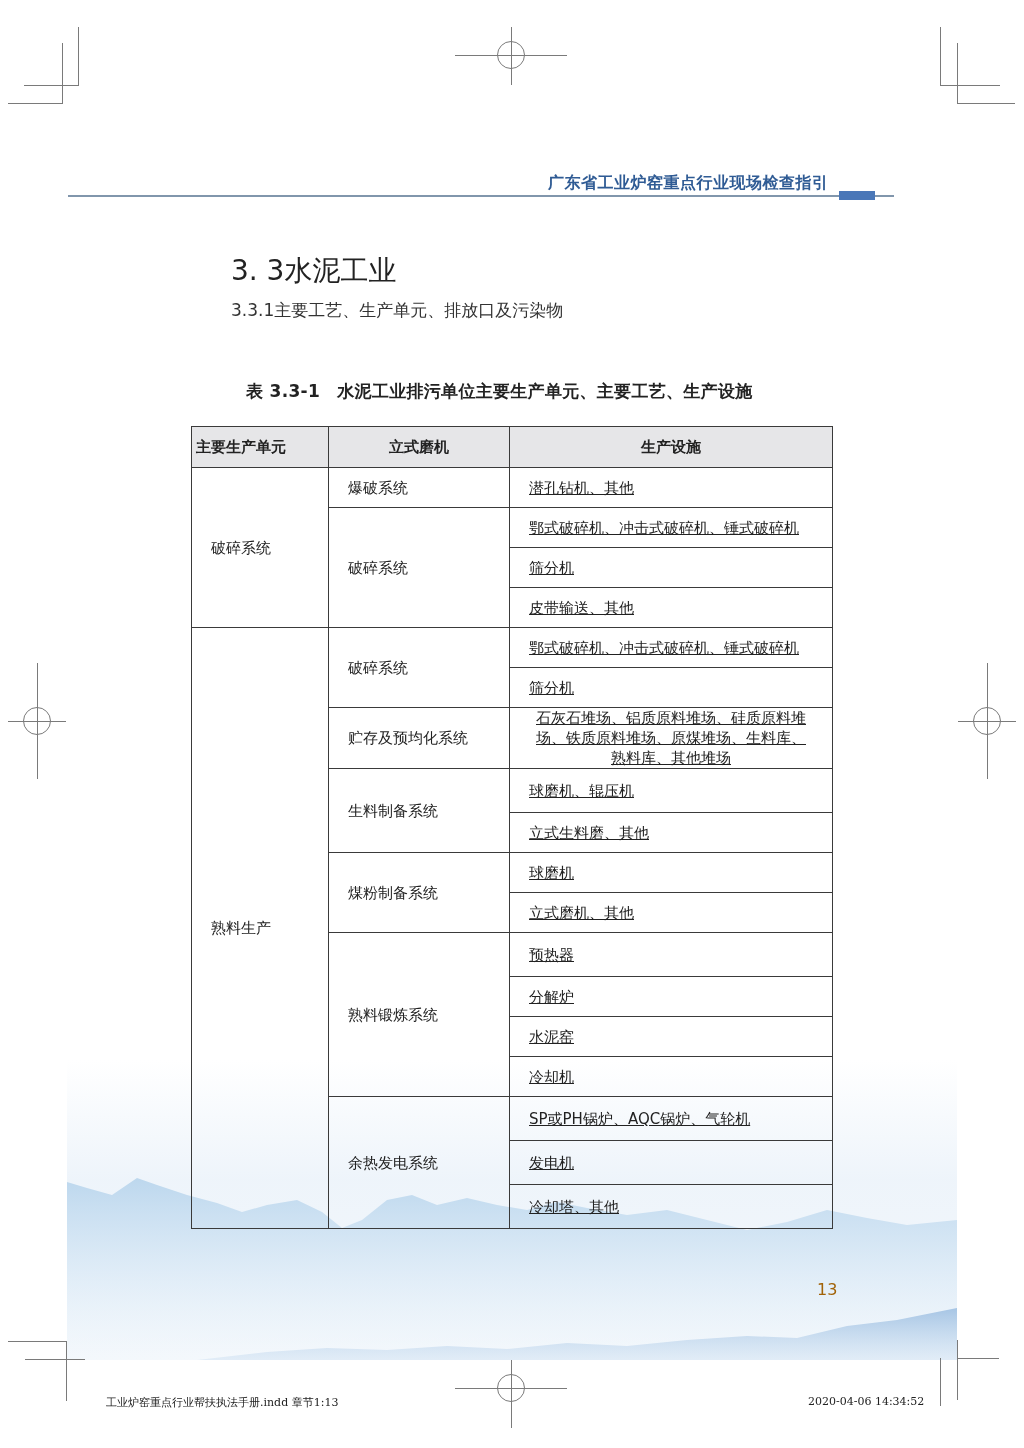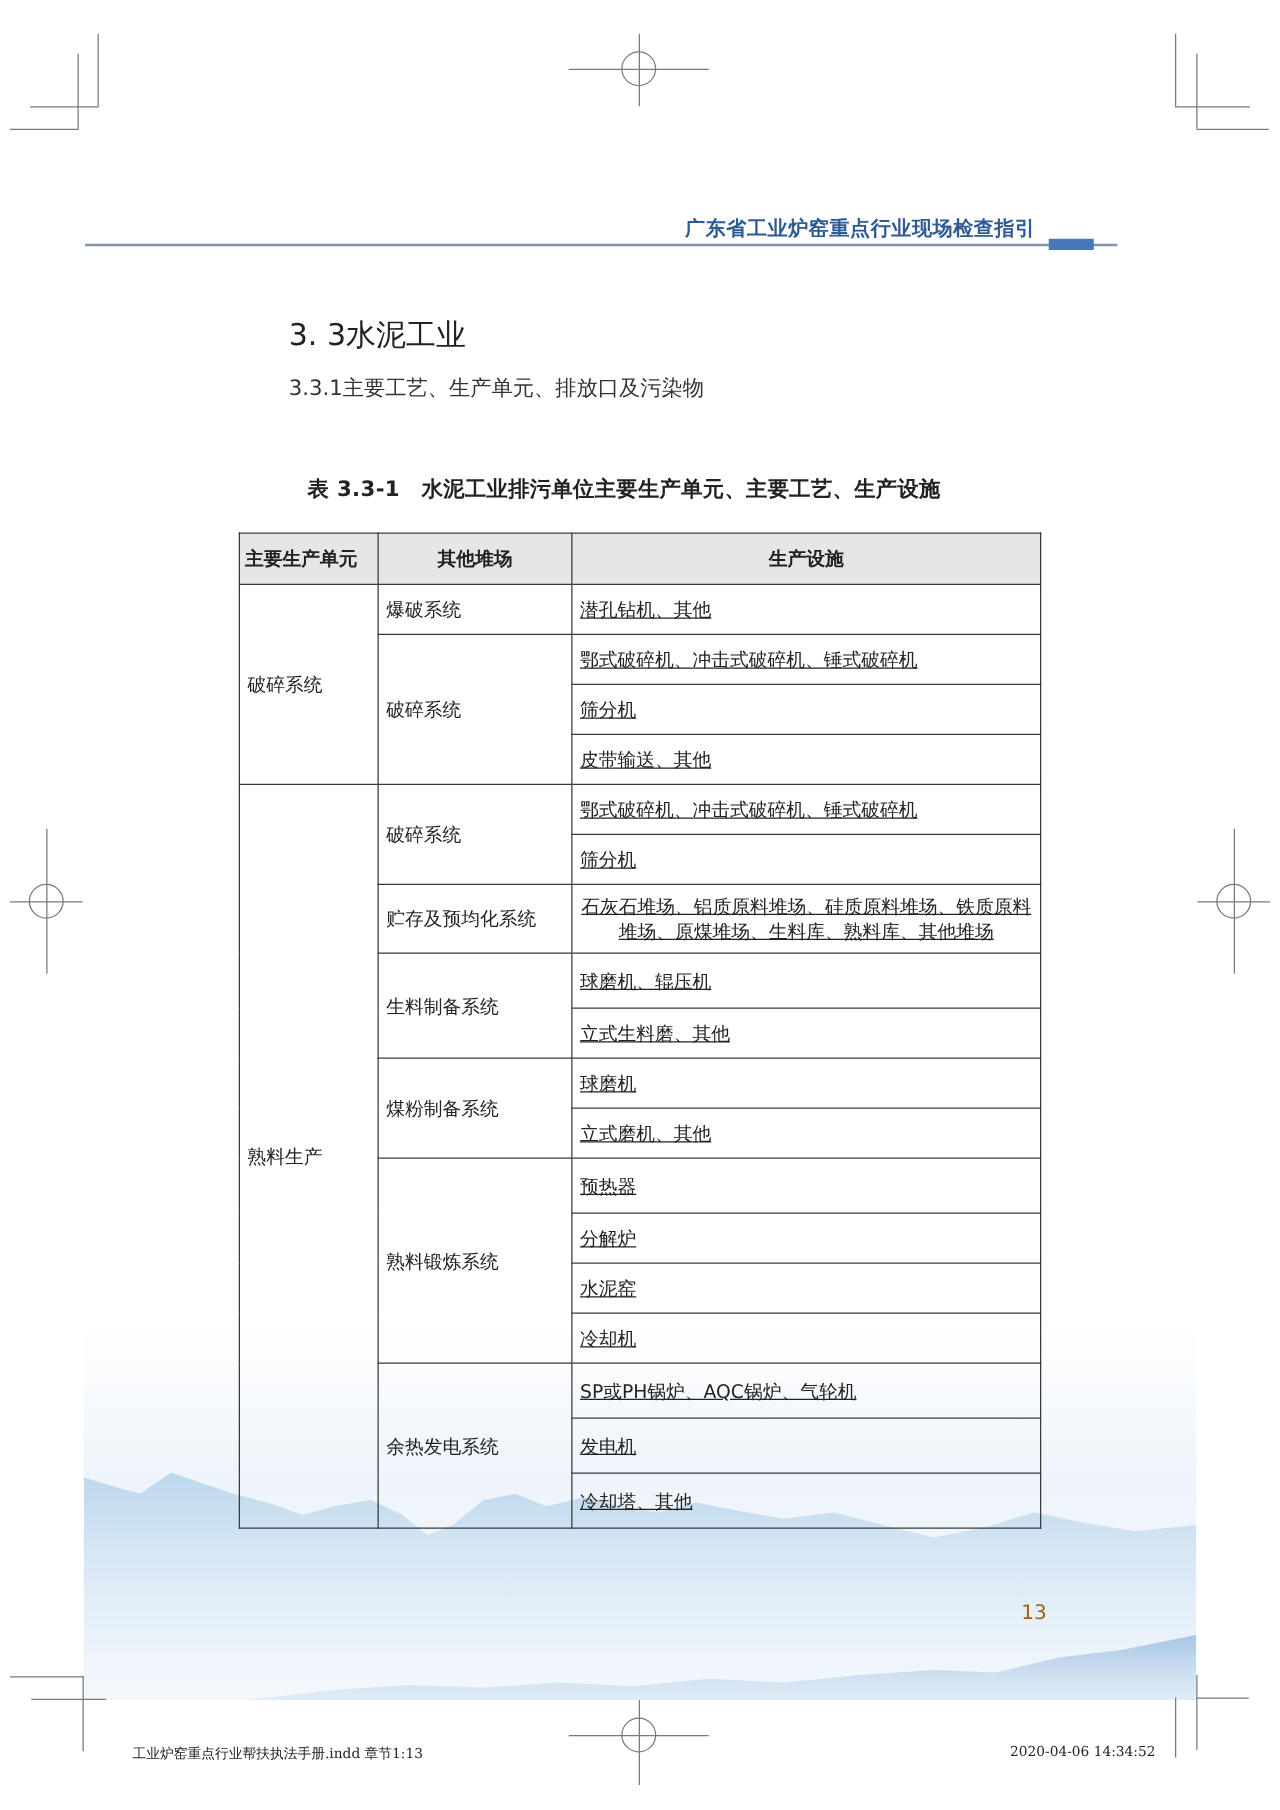--- a/index.html
+++ b/index.html
@@ -22,31 +22,31 @@
     .watermark svg { position: absolute; left: 0; top: 0; }
 
     
     .running-title {
       position: absolute; left: 548px; top: 173px; font-size: 16px; color: #2f5b94;
       letter-spacing: 0.5px; font-weight: bold;
     }
     .header-rule { position: absolute; left: 68px; top: 195px; width: 826px; height: 2px; background: #8196ac; }
     .header-bar { position: absolute; left: 839px; top: 191px; width: 36px; height: 9px; background: #4a77b8; }
 
-    .section-title { position: absolute; left: 231px; top: 252px; font-size: 24px; color: #222; }
+    .section-title { position: absolute; left: 231px; top: 252px; font-size: 28px; color: #222; }
     .subsection-title { position: absolute; left: 231px; top: 299px; font-size: 17px; color: #333; }
     .table-caption { position: absolute; left: 246px; top: 380px; font-size: 17px; font-weight: bold; color: #222; letter-spacing: 0.3px; }
 
     table.main {
       position: absolute; left: 191px; top: 426px; width: 642px;
       border-collapse: collapse; font-size: 15px; color: #222;
       background: transparent;
     }
     table.main td, table.main th {
-      border: 1.5px solid #3a3a3a; padding: 0 6px; text-align: left; vertical-align: middle;
+      border: 1.5px solid #3a3a3a; padding: 0 19px; text-align: left; vertical-align: middle;
       line-height: 20px;
     }
     table.main th { background: #e6e6e8; font-weight: bold; height: 40px; text-align: center; }
     table.main th.first { text-align: left; padding-left: 4px; }
     table.main td.c1 { width: 98px; }
     table.main td.c2 { width: 142px; }
     table.main td.fac { height: 39px; text-decoration: underline; }
     table.main td.fac.tall { height: 54px; text-align: center; }
     table.main td.fac.mid { height: 43px; }
 
@@ -119,21 +119,21 @@
 <div class="header-bar"></div>
 
 <div class="section-title">3. 3水泥工业</div>
 <div class="subsection-title">3.3.1主要工艺、生产单元、排放口及污染物</div>
 <div class="table-caption">表 3.3-1　水泥工业排污单位主要生产单元、主要工艺、生产设施</div>
 
 <table class="main">
   <thead>
     <tr>
       <th class="first">主要生产单元</th>
-      <th>其他堆场</th>
+      <th>立式磨机</th>
       <th>生产设施</th>
     </tr>
   </thead>
   <tbody>
 
     <tr>
       <td class="c1" rowspan="4">破碎系统</td>
       <td class="c2">爆破系统</td>
       <td class="fac">潜孔钻机、其他</td>
     </tr>

